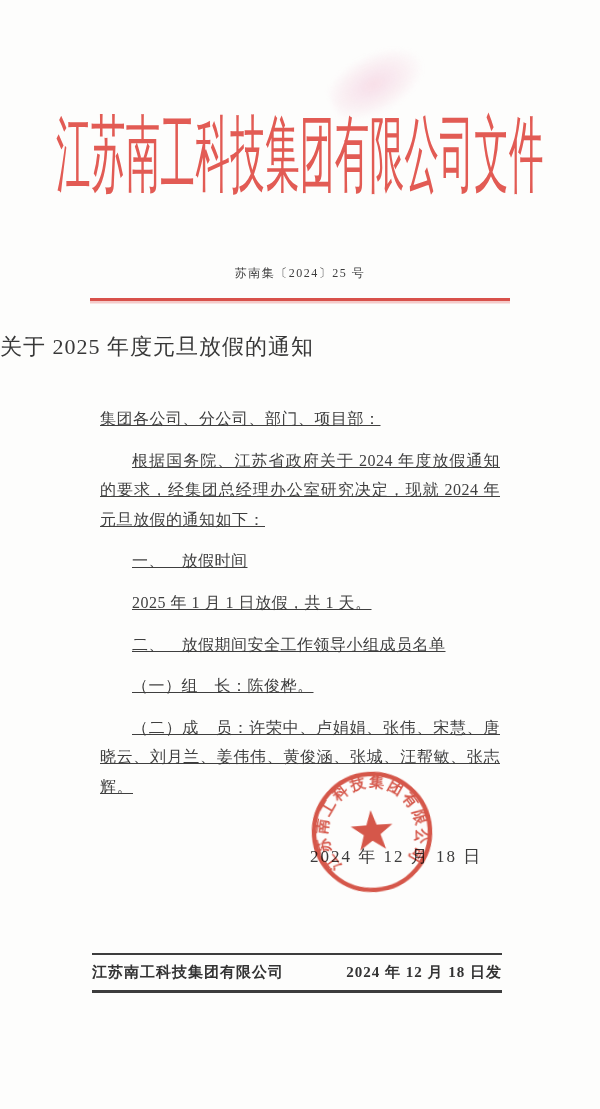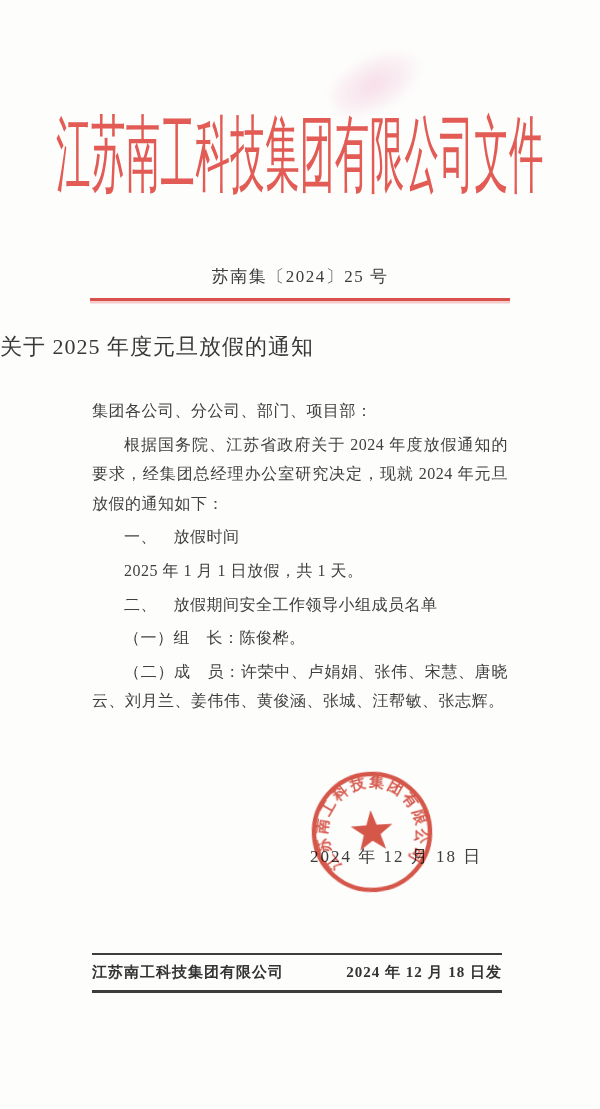--- a/index.html
+++ b/index.html
@@ -30,21 +30,21 @@
     white-space:nowrap;
     color:#e25b54;
     transform:scaleX(0.41);
     transform-origin:center;
     letter-spacing:1px;
     font-weight:normal;
   }
   .doc-number{
     position:absolute;top:265px;left:0;right:0;
     text-align:center;
-    font-size:17px;
+    font-size:12px;
     letter-spacing:1.5px;
     color:#3d3d3d;
   }
   .red-rule{
     position:absolute;top:298px;left:90px;width:420px;height:3px;
     background:#d8514b;
     box-shadow:0 2.5px 0 rgba(224,90,85,.30);
   }
   .title{
     position:absolute;top:332px;left:0;right:0;
@@ -55,21 +55,21 @@
     color:#383838;
   }
   .body-text{
     position:absolute;top:392px;left:88px;width:424px;
     font-size:16px;
     line-height:29.6px;
     text-align:justify;
     color:#3f3f3f;
     letter-spacing:.5px;
   }
-  .body-text p{margin:4px;text-indent:2em;}
+  .body-text p{margin:12px;text-indent:2em;text-decoration:underline;}
   .body-text p.no-indent{text-indent:0;}
   .sign-date{
     position:absolute;top:845px;left:310px;
     font-size:17px;
     letter-spacing:2px;
     color:#3c3c3c;
   }
   .seal{
     position:absolute;top:762px;left:302px;width:140px;height:140px;
     opacity:.85;

